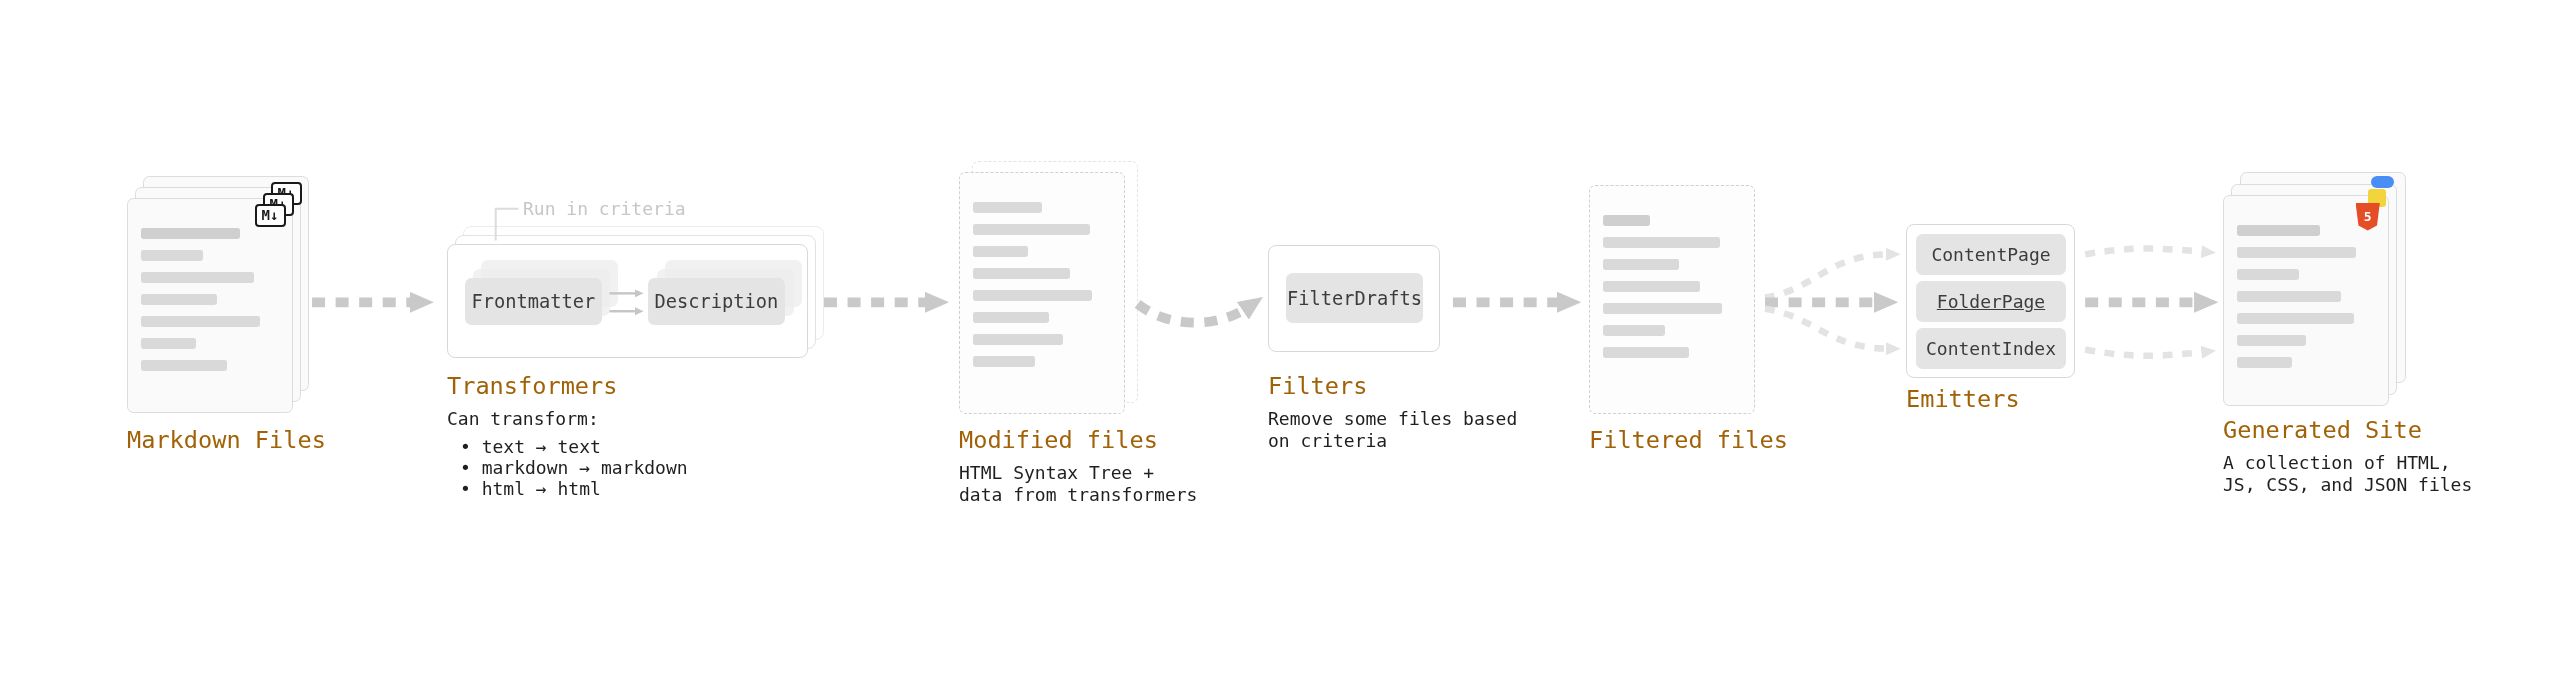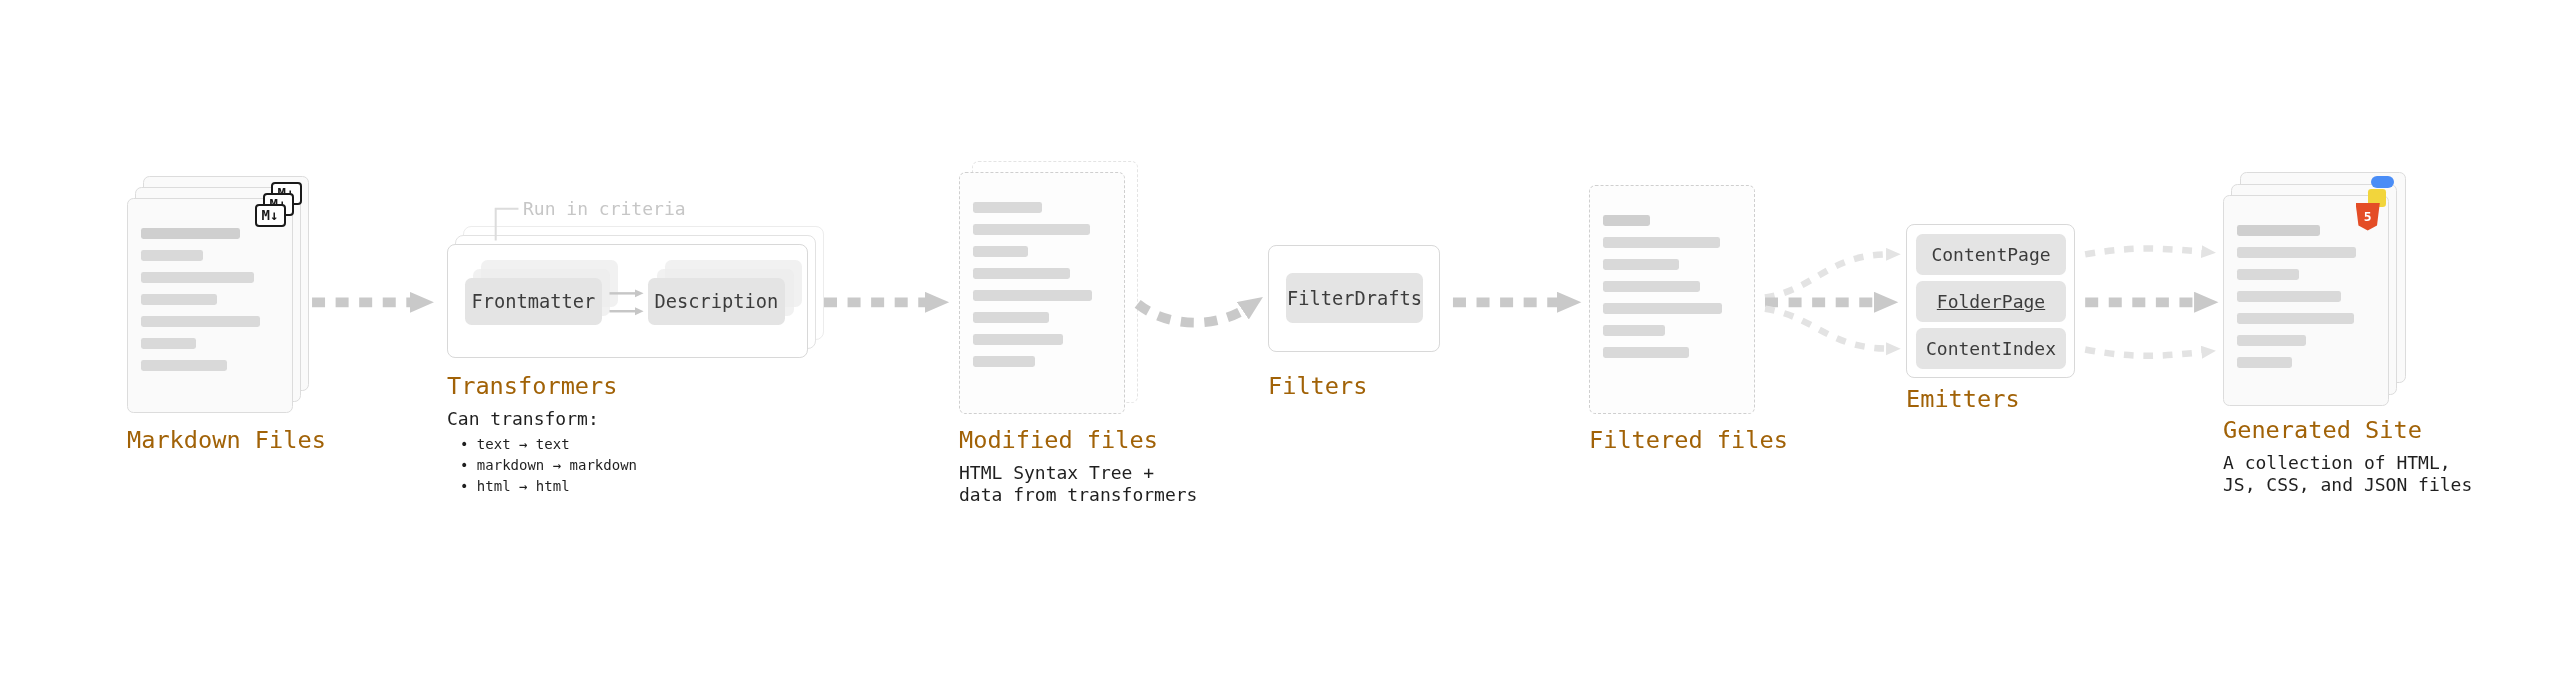--- a/index.html
+++ b/index.html
@@ -21,21 +21,21 @@
   .badge-html5 { position:absolute; top:6.5px; right:8.1px; width:24.4px; height:28px; background:#e44d26;
                  clip-path:polygon(0 0,100% 0,88% 82%,50% 100%,12% 82%); color:#ffffff; font-size:13px;
                  font-weight:bold; display:flex; align-items:center; justify-content:center; z-index:2; }
   .badge-js { position:absolute; top:4.1px; right:9.8px; width:18px; height:18px; background:#f2d53c;
               border-radius:3.3px; z-index:2; }
   .badge-css { position:absolute; top:3.3px; right:11.4px; width:23px; height:12.2px; background:#4a8df6;
                border-radius:6.5px; z-index:2; }
 
   .node-label { position:absolute; font-size:23.6px; font-weight:500; color:#a16207; white-space:nowrap; }
   .node-desc  { position:absolute; font-size:18px; line-height:22px; color:#1f1f1f; white-space:pre-line; }
-  .bullet     { position:absolute; font-size:14px; color:#1f1f1f; white-space:nowrap; }
+  .bullet     { position:absolute; font-size:18px; color:#1f1f1f; white-space:nowrap; }
 
   .panel { position:absolute; background:#ffffff; border:1.6px solid #d8d8d8; border-radius:8.1px; }
   .ghost-panel { position:absolute; background:#ffffff; border:1.6px solid #ececec; border-radius:8.1px; }
   .pill { position:absolute; background:#e4e4e4; border-radius:6.5px; color:#3c3c3c; font-size:18.7px;
           display:flex; align-items:center; justify-content:center; white-space:nowrap; }
   .ghost-pill { position:absolute; background:#ececec; border-radius:6.5px; opacity:.75; }
 
   .annotation { position:absolute; font-size:18px; color:#c6c6c6; white-space:nowrap; }
 
   #overlay { position:absolute; left:0; top:0; z-index:5; pointer-events:none; }
@@ -100,20 +100,22 @@
       <div class="tline" style="width:45%"></div>
     </div>
   </div>
   <div class="node-label" style="left:959px; top:426px;">Modified files</div>
   <div class="node-desc" style="left:959px; top:462px;">HTML Syntax Tree +
 data from transformers</div>
 
   <div class="panel" style="left:1268px; top:245px; width:172px; height:107px;"></div>
   <div class="pill" style="left:1286px; top:273px; width:137px; height:50px;">FilterDrafts</div>
   <div class="node-label" style="left:1268px; top:372px;">Filters</div>
+  <div class="node-desc" style="left:1268px; top:408px;">Remove some files based
+on criteria</div>
 
   <div class="file-card dashed" style="left:1589px; top:185px; height:229px;">
     <div class="lines">
       <div class="tline dark" style="width:34%"></div>
       <div class="tline" style="width:85%"></div>
       <div class="tline" style="width:55%"></div>
       <div class="tline" style="width:70%"></div>
       <div class="tline" style="width:86%"></div>
       <div class="tline" style="width:45%"></div>
       <div class="tline" style="width:62%"></div>

